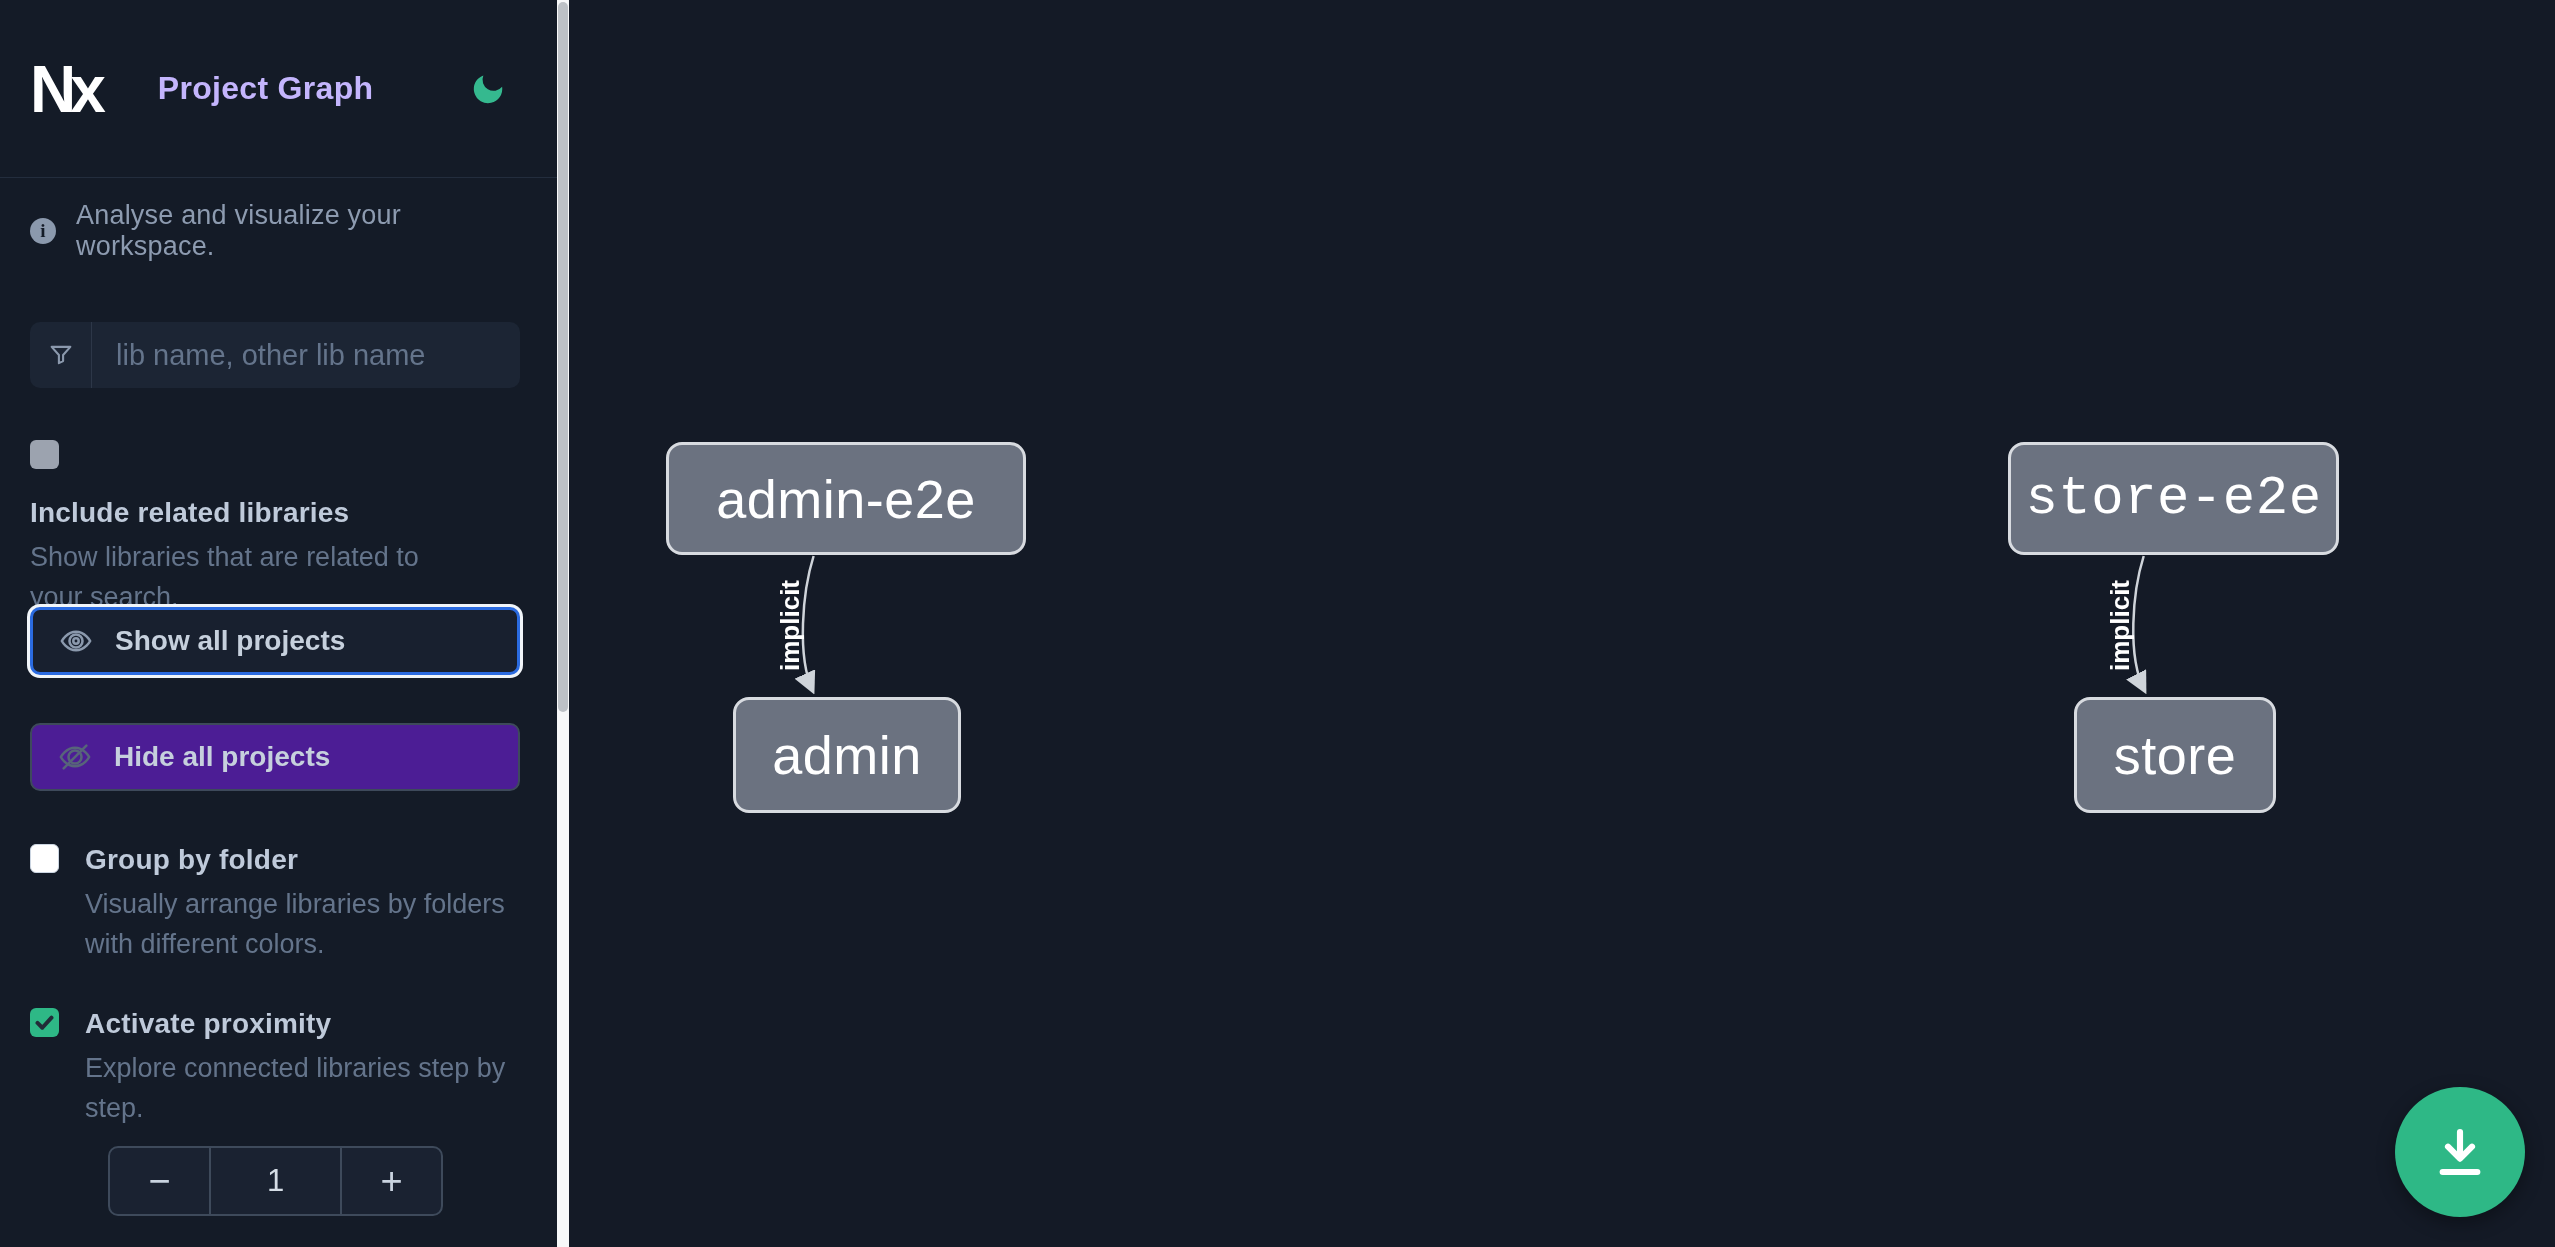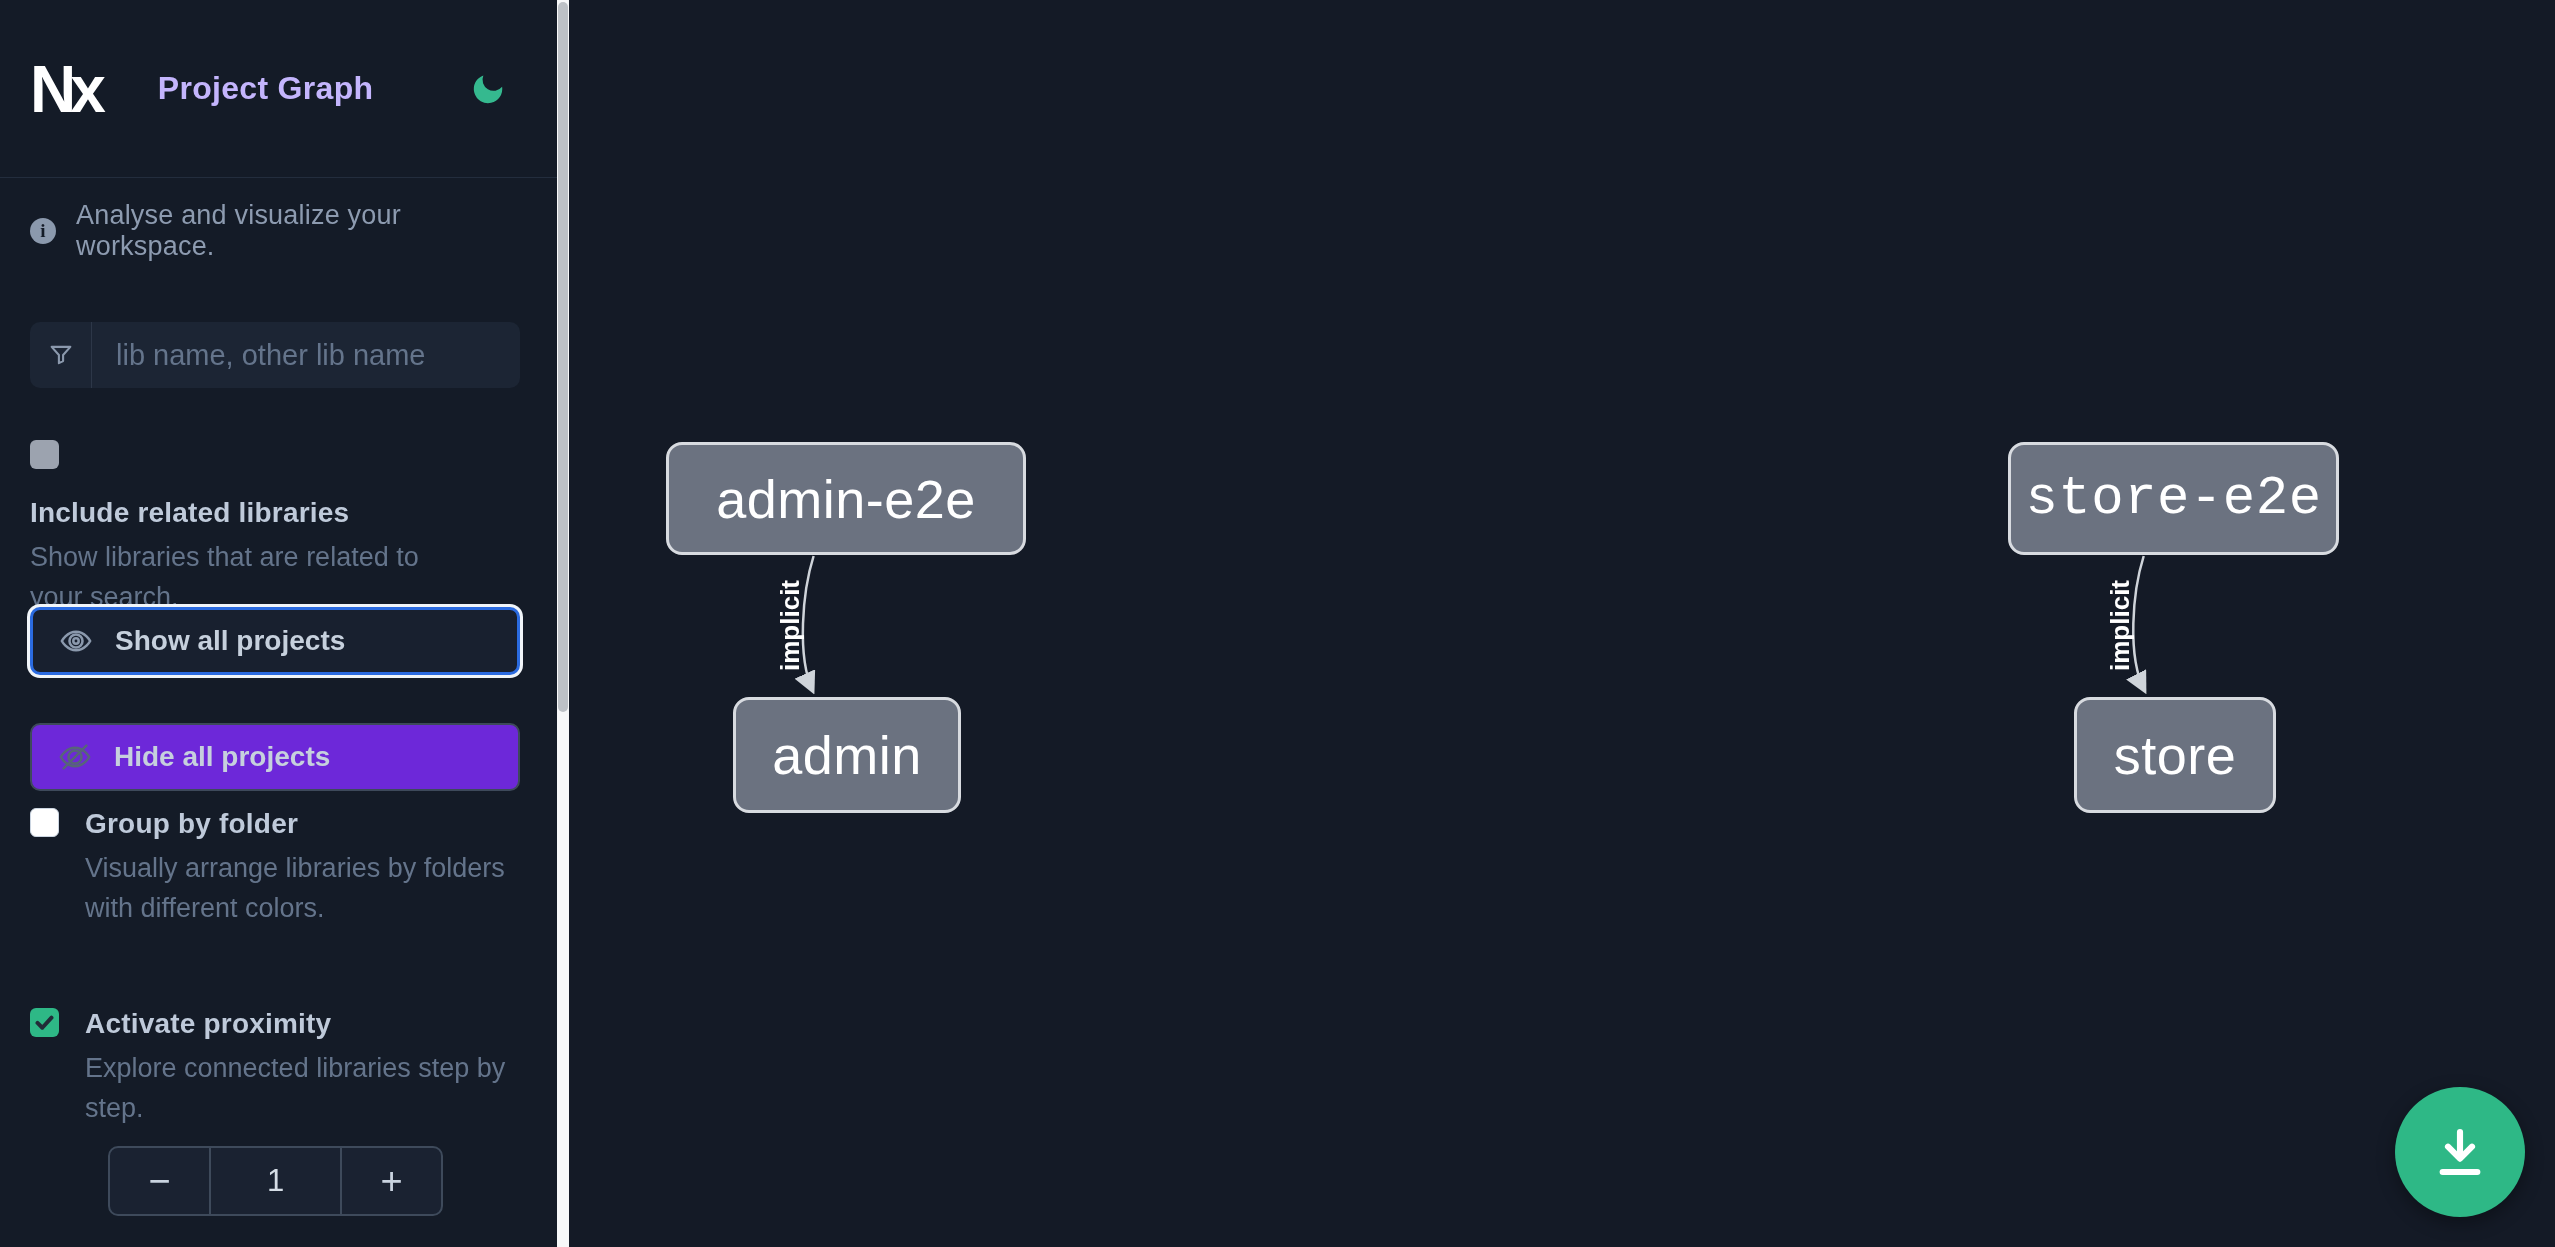--- a/index.html
+++ b/index.html
@@ -69,21 +69,21 @@
   .checkbox.checked svg { display:block; }
   .cb-gray  { background:#9ca3af; }
   .cb-white { background:#ffffff; border:1px solid #cbd5e1; }
   .cb-green { background:#2eb886; }
   .toggle-text { display:flex; flex-direction:column; }
   .toggle-label { font-size:28px; font-weight:700; color:#bfcada; line-height:36px; letter-spacing:0.2px; }
   .toggle-desc  { font-size:27px; color:#64748b; line-height:40px; margin-top:6px; max-width:430px; }
 
   .sb-button {
     position:absolute; left:30px; width:490px; height:68px;
-    background:#6d28d9; border:2px solid #3e4a5b; border-radius:10px;
+    background:#4c1d95; border:2px solid #3e4a5b; border-radius:10px;
     display:flex; align-items:center; gap:22px; padding:0 26px;
     font-size:28px; font-weight:700; color:#c6d0dd; cursor:pointer;
   }
   .sb-button.focused {
     border:3px solid #2b6be0;
     box-shadow:0 0 0 3px #f1f5f9;
     background:#18202f;
   }
   .btn-icon { display:flex; align-items:center; }
 
@@ -191,21 +191,21 @@
       <span class="btn-icon">
         <svg width="34" height="34" viewBox="0 0 24 24" fill="none" stroke="#57647a" stroke-width="1.8" stroke-linecap="round" stroke-linejoin="round">
           <path d="M2 12s3.5-6.5 10-6.5S22 12 22 12s-3.5 6.5-10 6.5S2 12 2 12z"></path>
           <circle cx="12" cy="12" r="4.6"></circle>
           <line x1="4" y1="20" x2="20" y2="4"></line>
         </svg>
       </span>
       <span>Hide all projects</span>
     </button>
 
-    <div class="toggle-row" style="top:806px;">
+    <div class="toggle-row" style="top:842px;">
       <span class="checkbox cb-white">
         
       </span>
       <span class="toggle-text">
         <span class="toggle-label">Group by folder</span>
         <span class="toggle-desc">Visually arrange libraries by folders with different colors.</span>
       </span>
     </div>
 
     <div class="toggle-row" style="top:1006px;">

